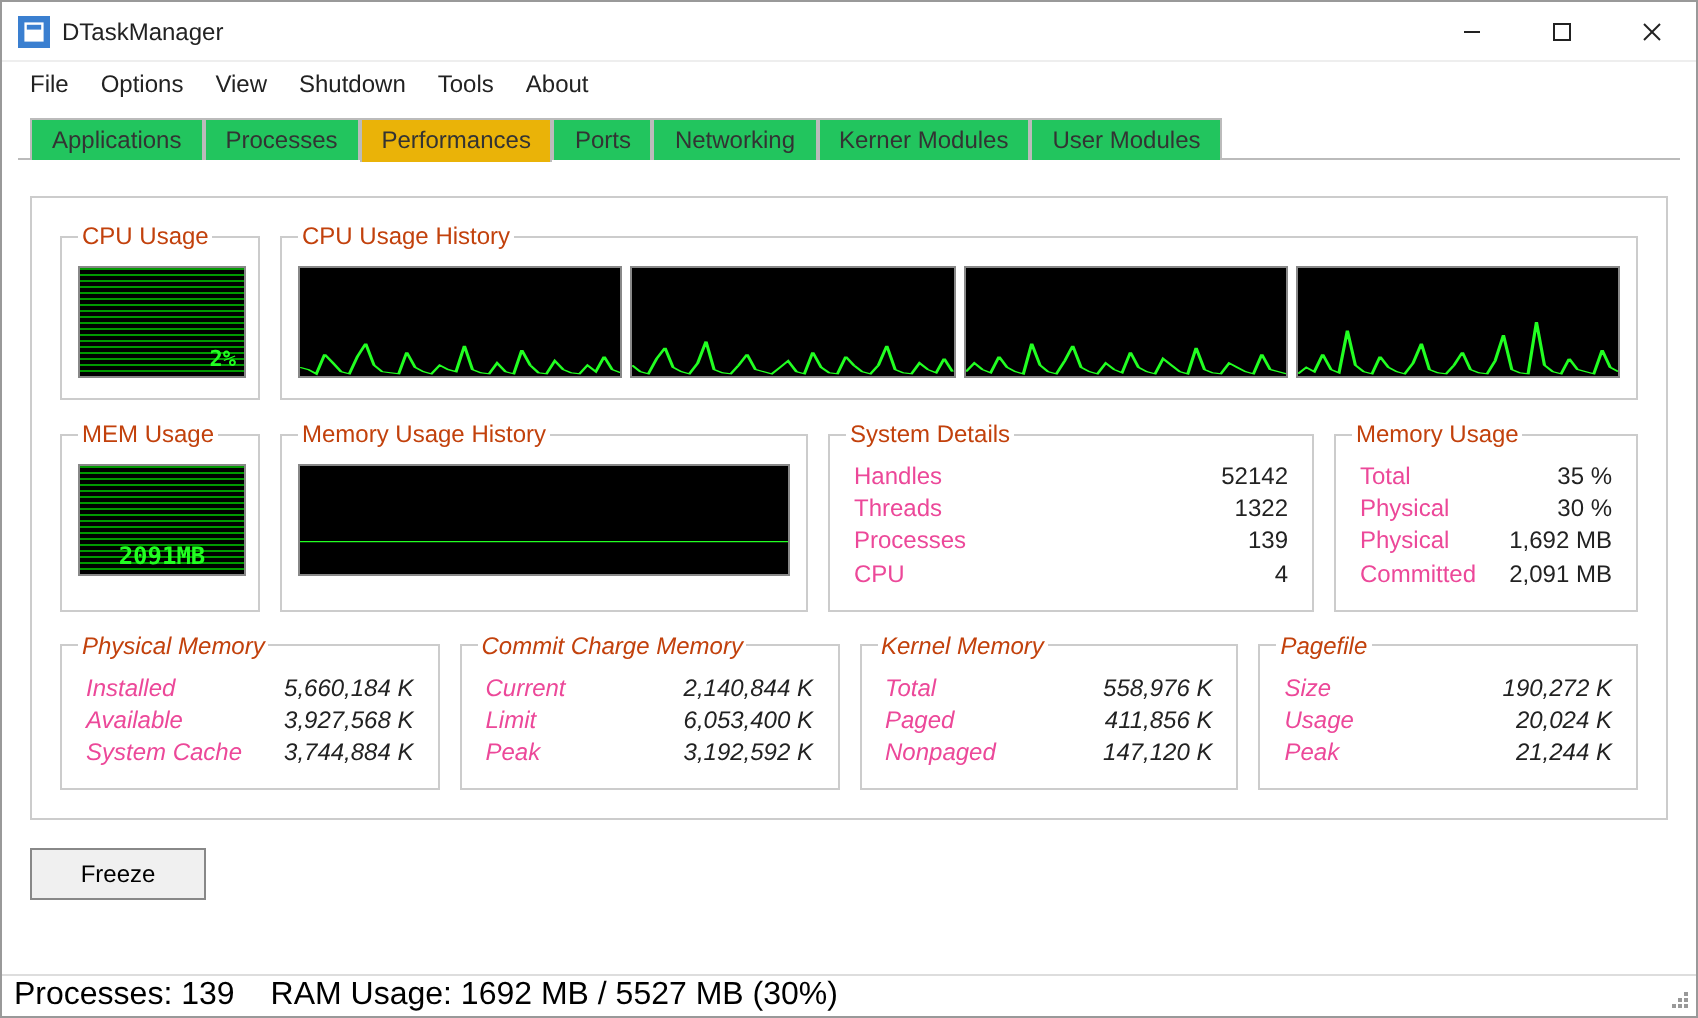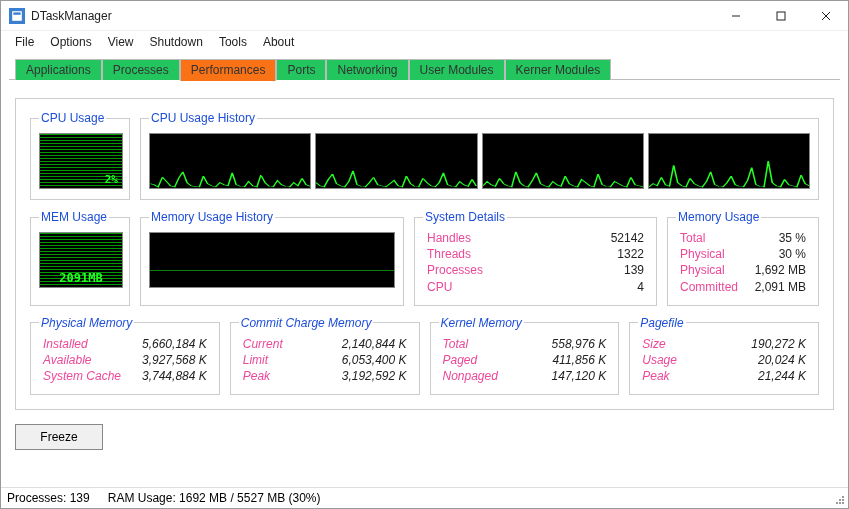--- a/index.html
+++ b/index.html
@@ -9,24 +9,24 @@
 .titlebar .icon svg { width: 12px; height: 12px; fill: #fff; }
 .titlebar .title { flex: 1; font-size: 12px; color: #222; }
 .titlebar .winbtns { display: flex; }
 .titlebar .winbtn { width: 45px; height: 29px; display: flex; align-items: center; justify-content: center; }
 .titlebar .winbtn svg { width: 10px; height: 10px; stroke: #222; stroke-width: 1; fill: none; }
 .menubar { height: 21px; display: flex; align-items: center; padding-left: 6px; gap: 0; }
 .menubar .mitem { padding: 2px 8px; font-size: 12px; color: #222; }
 .tabstrip { height: 24px; display: flex; align-items: flex-end; padding-left: 14px; margin-top: 4px; position: relative; }
 .tabstrip::after { content: ""; position: absolute; left: 8px; right: 8px; bottom: 0; height: 1px; background: #bbb; }
 .tab { padding: 3px 10px; border: 1px solid #bbb; border-bottom: none; margin-right: 0; background: #22c55e; font-size: 12px; color: #333; position: relative; z-index: 1; }
-.tab.active { background: #f97316; z-index: 3; margin-bottom: -1px; padding-bottom: 4px; }
+.tab.active { background: #eab308; z-index: 3; margin-bottom: -1px; padding-bottom: 4px; }
 .content { padding: 18px 14px 6px 14px; }
 fieldset { border: 1px solid #ccc; border-radius: 0; padding: 6px 8px 10px 8px; font-size: 12px; min-width: 0; }
-legend { font-size: 12px; color: #1d4ed8; padding: 0 2px; }
+legend { font-size: 12px; color: #c2410c; padding: 0 2px; }
 .panel-outer { border: 1px solid #ccc; padding: 12px 14px 14px 14px; }
 .row1 { display: flex; gap: 10px; margin-bottom: 10px; }
 .cpuusage-box { width: 100px; }
 .meter { width: 84px; height: 56px; background: #000; border: 1px solid #888; margin: 2px auto 0; position: relative; overflow: hidden; }
 .meter .hatch { position: absolute; inset: 0; background: repeating-linear-gradient(#0a0 0 1px, transparent 1px 3px); opacity: .9; }
 .meter .val { position: absolute; bottom: 2px; right: 4px; color: #2f2; font-family: "Lucida Console", monospace; font-size: 11px; font-weight: bold; }
 .meter.mem .val { left: 0; right: 0; text-align: center; font-size: 12px; }
 .history-box { flex: 1; }
 .history { display: flex; gap: 4px; height: 56px; margin-top: 2px; }
 .graph { flex: 1; background: #000; border: 1px solid #888; position: relative; overflow: hidden; }
@@ -38,21 +38,21 @@
 .memhist .graph { width: 100%; height: 100%; }
 .details-box { flex: 1; }
 .memusage-box2 { flex: 0 0 152px; }
 .stats { display: grid; grid-template-columns: auto 1fr; column-gap: 8px; row-gap: 0; font-size: 12px; line-height: 1.35; padding: 0 4px; }
 .stats .label { color: #ec4899; }
 .stats .value { text-align: right; color: #222; }
 .row3 { display: flex; gap: 10px; font-style: italic; }
 .row3 fieldset { flex: 1; }
 .btnrow { padding: 8px 14px 4px 14px; }
 .freeze-btn { width: 88px; height: 26px; border: 1px solid #888; background: #f0f0f0; font-size: 12px; }
-.statusbar { position: absolute; left: 0; right: 0; bottom: 0; height: 21px; border-top: 1px solid #ddd; display: flex; align-items: center; padding-left: 6px; font-size: 12px; gap: 18px; }
+.statusbar { position: absolute; left: 0; right: 0; bottom: 0; height: 21px; border-top: 1px solid #ddd; display: flex; align-items: center; padding-left: 6px; font-size: 16px; gap: 18px; }
 .statusbar .sgrip { position: absolute; right: 2px; bottom: 2px; width: 14px; height: 14px; }
 .statusbar .sgrip svg { width: 14px; height: 14px; }
 .sparkpath { stroke: #2f2; stroke-width: 1; fill: none; }
 .flatline { stroke: #2f2; stroke-width: 1; fill: none; }
 </style>
 </head>
 <body>
 
 <div class="titlebar">
   <div class="icon">
@@ -90,22 +90,22 @@
     <span class="mitem">Tools</span>
     <span class="mitem">About</span>
   </div>
 
 <div class="tabstrip" id="tabstrip">
     <div class="tab">Applications</div>
     <div class="tab">Processes</div>
     <div class="tab active">Performances</div>
     <div class="tab">Ports</div>
     <div class="tab">Networking</div>
+    <div class="tab">Kerner Modules</div>
     <div class="tab">User Modules</div>
-    <div class="tab">Kerner Modules</div>
   </div>
 
 <div class="content">
   <div class="panel-outer">
 
     <div class="row1">
       <fieldset class="cpuusage-box">
         <legend>CPU Usage</legend>
         <div class="meter">
           <div class="hatch"></div>

